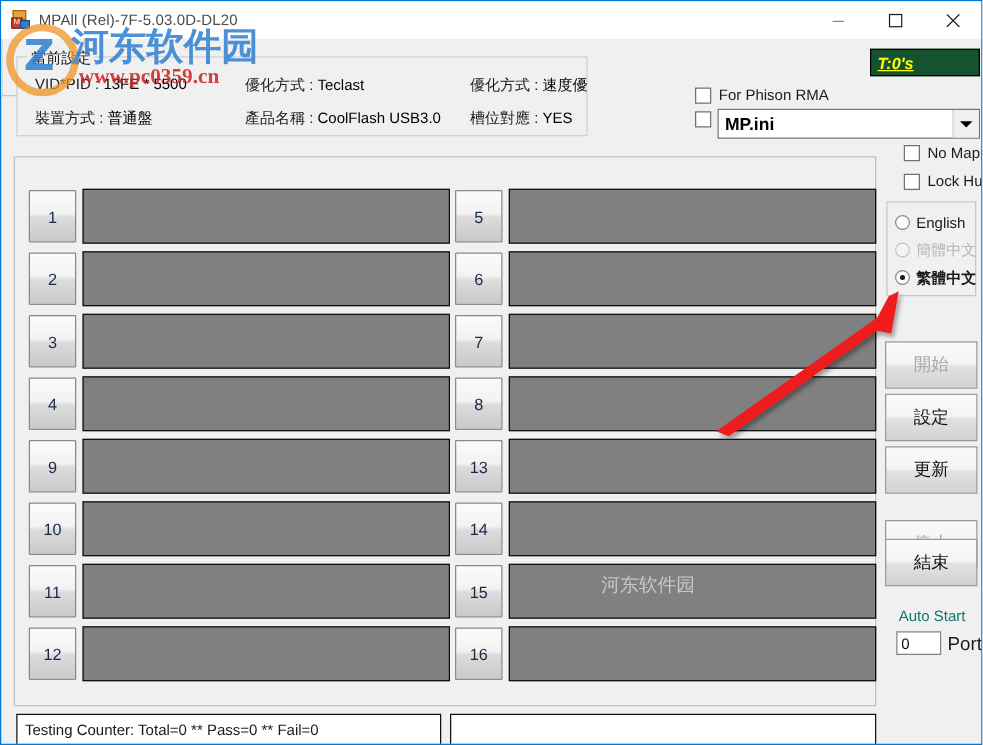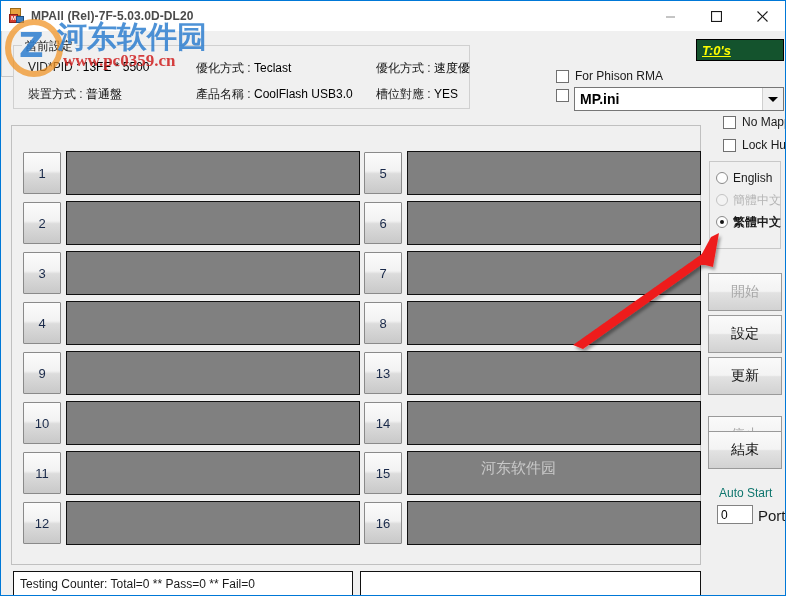--- a/index.html
+++ b/index.html
@@ -22,21 +22,20 @@
 
   
   .titlebar {
     position: absolute;
     left: 0; top: 0;
     width: 784px;
     height: 30px;
     background: #ffffff;
     display: flex;
     align-items: center;
-    font-weight: bold;
   }
   .title-icon {
     width: 16px; height: 16px;
     margin-left: 8px;
     margin-right: 6px;
     position: relative;
     flex: none;
   }
   .title-icon .ic-a {
     position: absolute; left: 1px; top: 0px;
@@ -266,21 +265,21 @@
     align-items: center;
     padding-left: 6px;
     overflow: hidden;
     white-space: nowrap;
   }
 
   
   #lang-box {
     position: absolute;
     left: 708px; top: 160px;
-    width: 72px; height: 88px;
+    width: 72px; height: 76px;
     border: 1px solid #c8c8c8;
     background: #f0f0f0;
     box-sizing: border-box;
     padding: 5px 0 0 6px;
   }
   .radiorow {
     display: flex;
     align-items: center;
     height: 22px;
     white-space: nowrap;

